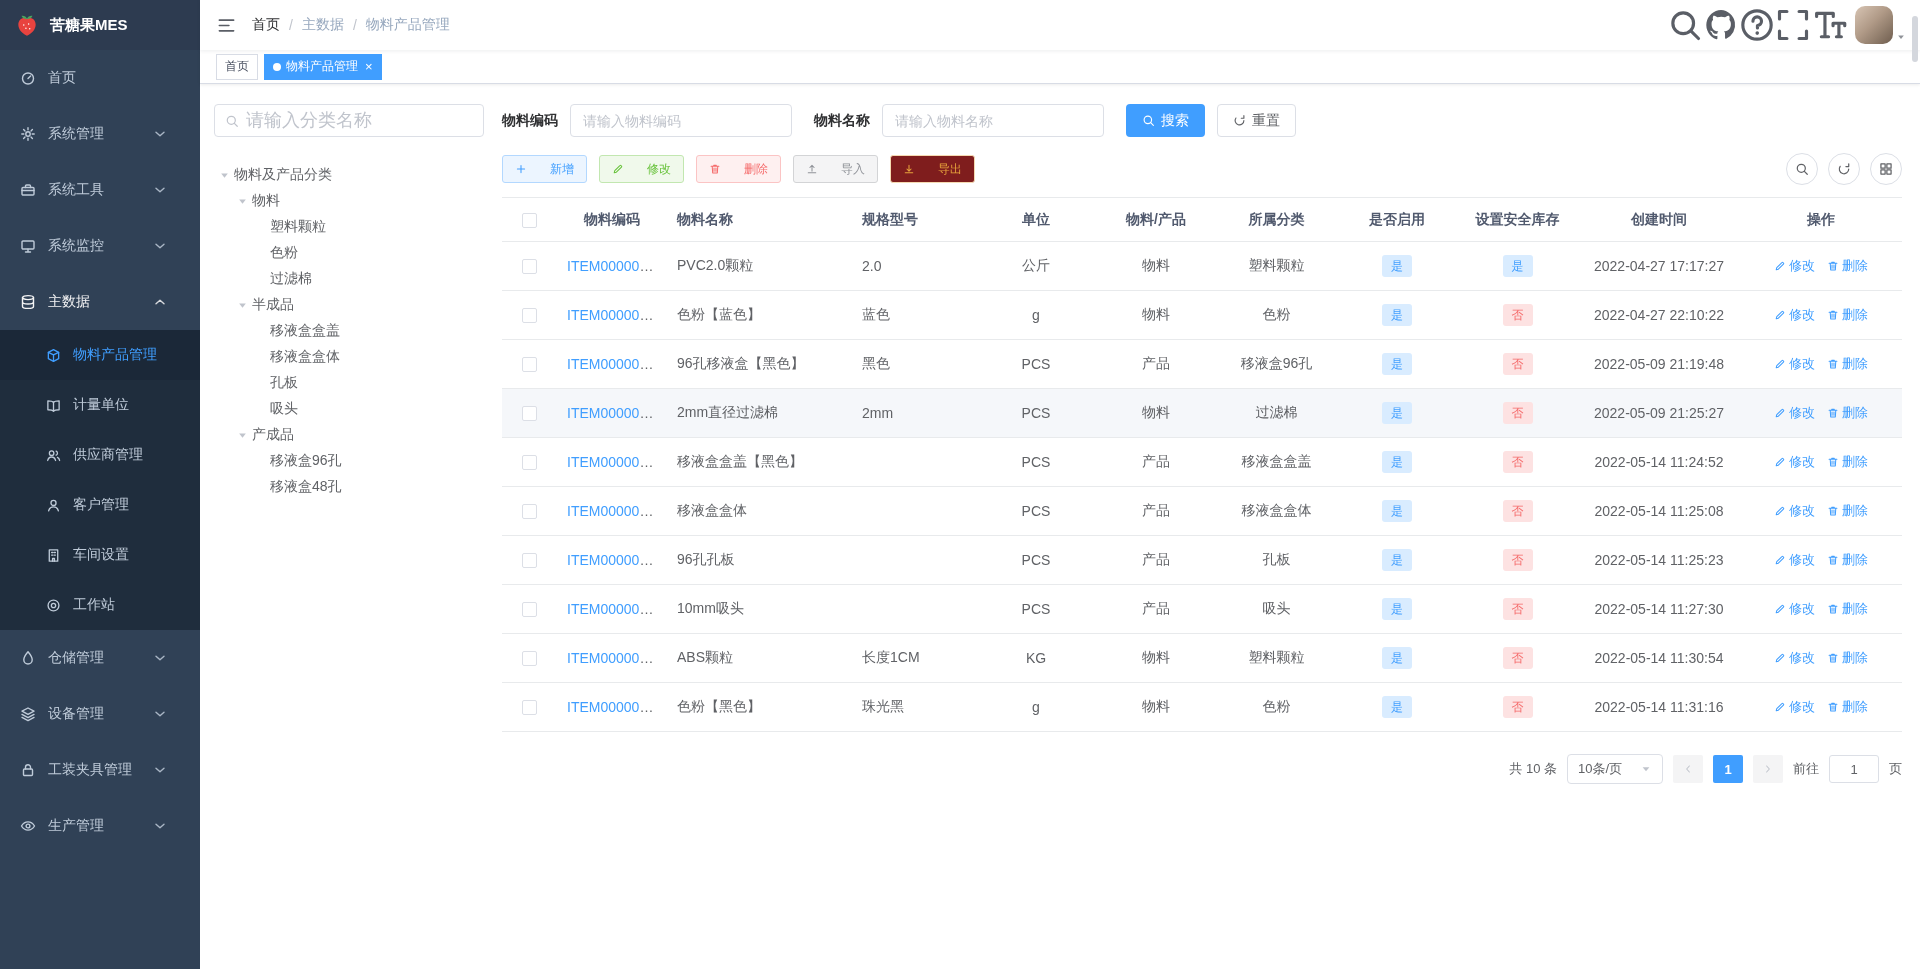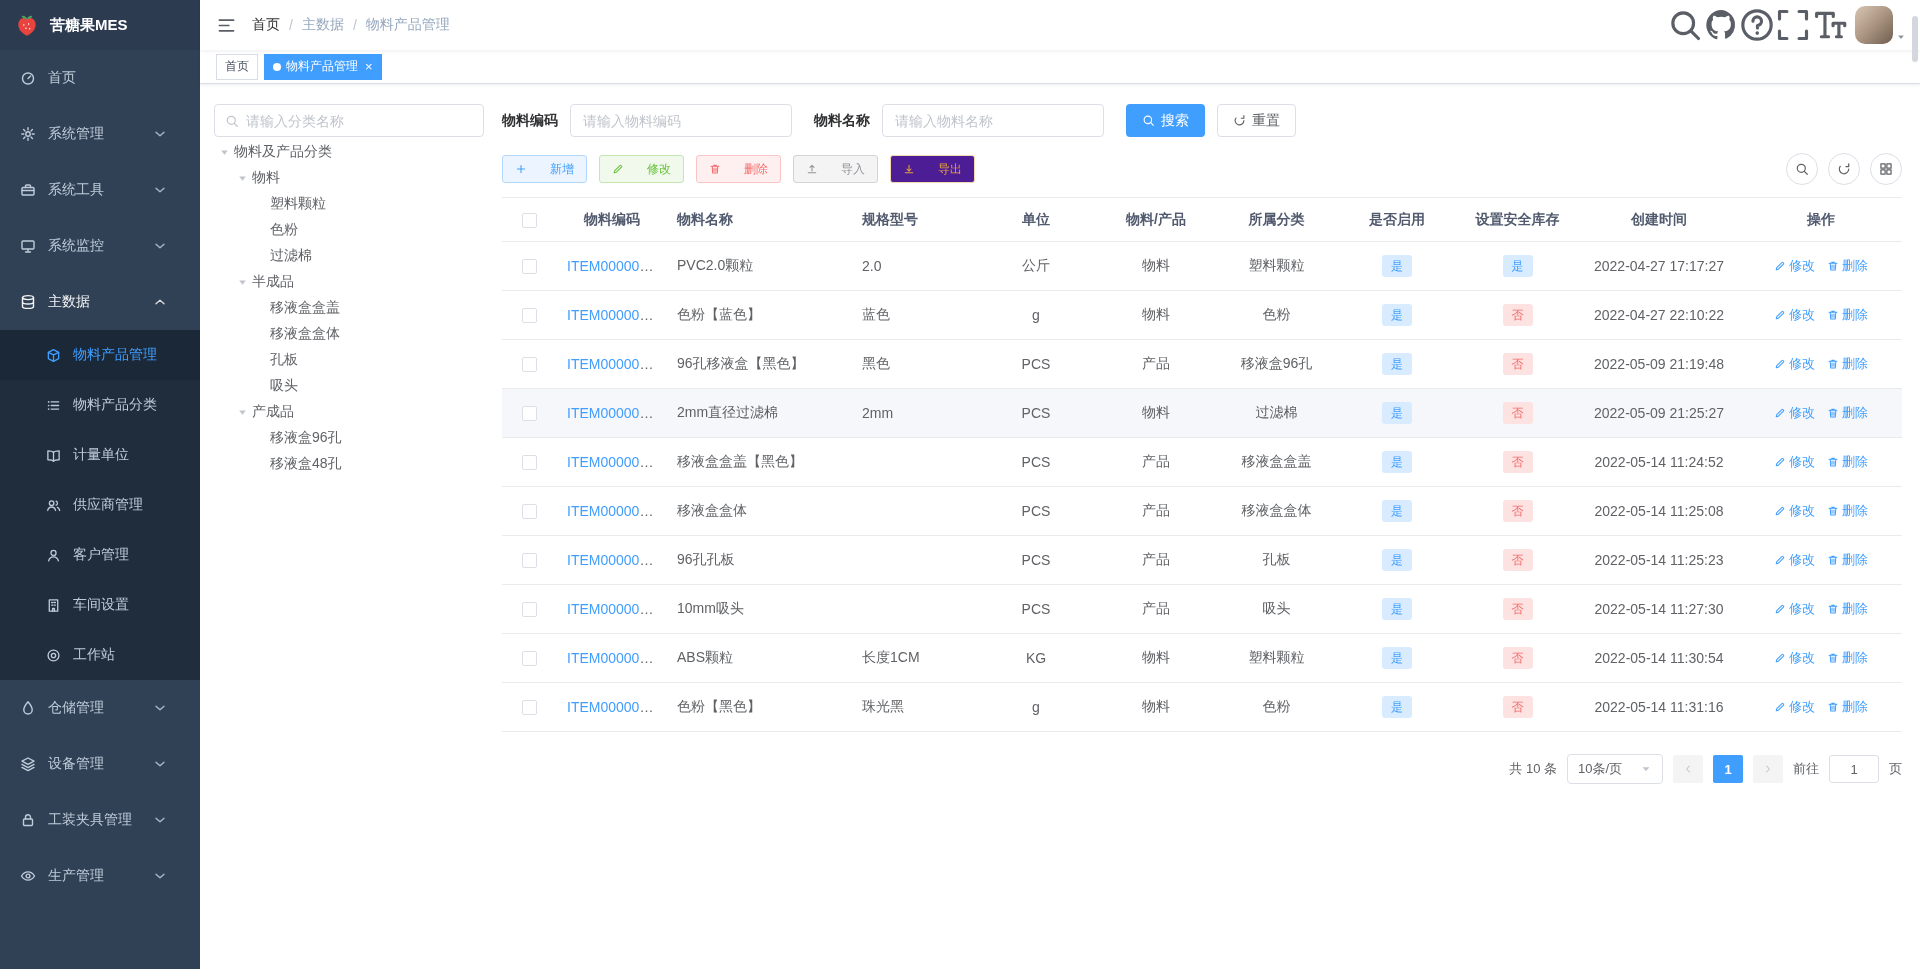--- a/index.html
+++ b/index.html
@@ -43,44 +43,44 @@
   .tag-item{height:26px;display:inline-flex;align-items:center;padding:0 8px;border:1px solid #d8dce5;background:#fff;color:#495060;font-size:12px;gap:5px;cursor:pointer}
   .tag-item.active{background:#409eff;border-color:#409eff;color:#fff}
   .dot{width:8px;height:8px;border-radius:50%;background:#fff;display:inline-block}
   .tag-close{font-size:13px;margin-left:2px;line-height:1}
 
   
   .content{flex:1;display:flex;gap:18px;padding:20px 18px 0 14px;min-height:0}
   .left-panel{width:270px;flex:0 0 270px}
   .search-box{height:33px;border:1px solid #dcdfe6;border-radius:4px;display:flex;align-items:center;padding:0 10px;gap:7px;background:#fff}
   .search-box .icon{font-size:14px;color:#c0c4cc}
-  .search-box input{border:none;outline:none;flex:1;font-size:14px;color:#701a75;background:transparent}
+  .search-box input{border:none;outline:none;flex:1;font-size:18px;color:#701a75;background:transparent}
   input::placeholder{color:#c0c4cc}
-  .tree{margin-top:2px}
+  .tree{margin-top:25px}
   .tree-node{height:26px;display:flex;align-items:center;font-size:14px;color:#606266;cursor:pointer;white-space:nowrap}
   .tree-caret{width:20px;font-size:11px;color:#c0c4cc;display:inline-flex;justify-content:center}
   .tree-caret svg{width:11px;height:11px;transform:rotate(90deg)}
 
   .right-panel{flex:1;min-width:0;display:flex;flex-direction:column}
   .filter-row{display:flex;align-items:center;margin-bottom:16px}
   .filter-label{font-weight:700;color:#303133;margin-right:12px;white-space:nowrap}
   .filter-input{width:222px;height:33px;border:1px solid #dcdfe6;border-radius:4px;padding:0 12px;font-size:14px;color:#606266;margin-right:22px}
   .btn{display:inline-flex;align-items:center;justify-content:center;gap:6px;border-radius:4px;cursor:pointer;border:1px solid transparent;font-size:14px;height:33px;padding:0 15px}
   .btn .icon{font-size:13px}
   .btn-primary{background:#409eff;color:#fff}
   .btn-default{background:#fff;color:#606266;border-color:#dcdfe6;margin-left:12px}
 
   .toolbar-row{display:flex;align-items:center;margin-bottom:12px}
   .btn-mini{height:28px;padding:0 12px;font-size:12px;border-radius:3px;display:inline-flex;align-items:center;gap:23px;border:1px solid;margin-right:12px;cursor:pointer;background:#fff}
   .btn-mini .icon{font-size:12px}
   .plain-primary{color:#409eff;background:#ecf5ff;border-color:#b3d8ff}
   .plain-success{color:#67c23a;background:#f0f9eb;border-color:#c2e7b0}
   .plain-danger{color:#f56c6c;background:#fef0f0;border-color:#fbc4c4}
   .plain-info{color:#909399;background:#f4f4f5;border-color:#d3d4d6}
-  .plain-warning{color:#e6a23c;background:#4c1d95;border-color:#f5dab1}
+  .plain-warning{color:#e6a23c;background:#7f1d1d;border-color:#f5dab1}
   .toolbar-right{margin-left:auto;display:flex;gap:10px}
   .circle-btn{width:32px;height:32px;border-radius:50%;border:1px solid #dcdfe6;background:#fff;display:inline-flex;align-items:center;justify-content:center;color:#606266;font-size:14px;cursor:pointer}
   .circle-btn svg{width:14px;height:14px}
 
   
   .table{border-top:1px solid #e8eaec;width:100%}
   .thead,.tr{display:flex;align-items:center;border-bottom:1px solid #e8eaec}
   .thead{height:44px;font-weight:700;color:#515a6e;background:#fff;font-size:14px}
   .tr{height:49px;font-size:14px;color:#606266}
   .tr.hover{background:#f5f7fa}
@@ -192,31 +192,20 @@
         </div>
         <div class="submenu">
           <div class="submenu-item active">
             <span class="icon ">
               <svg class="g" viewBox="0 0 16 16" aria-hidden="true">
                 <path d="M8 1.8l5.5 2.8v6.8L8 14.2l-5.5-2.8V4.6z"></path>
                 <path d="M2.5 4.6L8 7.4l5.5-2.8M8 7.4v6.8"></path>
               </svg>
             </span>
             <span>物料产品管理</span>
-          </div>
-          <div class="submenu-item ">
-            <span class="icon ">
-              <svg class="g" viewBox="0 0 16 16" aria-hidden="true">
-                <path d="M5.5 4.2h8M5.5 8h8M5.5 11.8h8"></path>
-                <circle cx="2.8" cy="4.2" r="0.9" fill="currentColor" stroke="none"></circle>
-                <circle cx="2.8" cy="8" r="0.9" fill="currentColor" stroke="none"></circle>
-                <circle cx="2.8" cy="11.8" r="0.9" fill="currentColor" stroke="none"></circle>
-              </svg>
-            </span>
-            <span>物料产品分类</span>
           </div>
           <div class="submenu-item ">
             <span class="icon ">
               <svg class="g" viewBox="0 0 16 16" aria-hidden="true">
                 <path d="M8 4.5C7 3.3 5.5 3 2 3v9.5c3.5 0 5 .3 6 1.5 1-1.2 2.5-1.5 6-1.5V3c-3.5 0-5 .3-6 1.5z"></path>
                 <path d="M8 4.5V14"></path>
               </svg>
             </span>
             <span>计量单位</span>
           </div>

